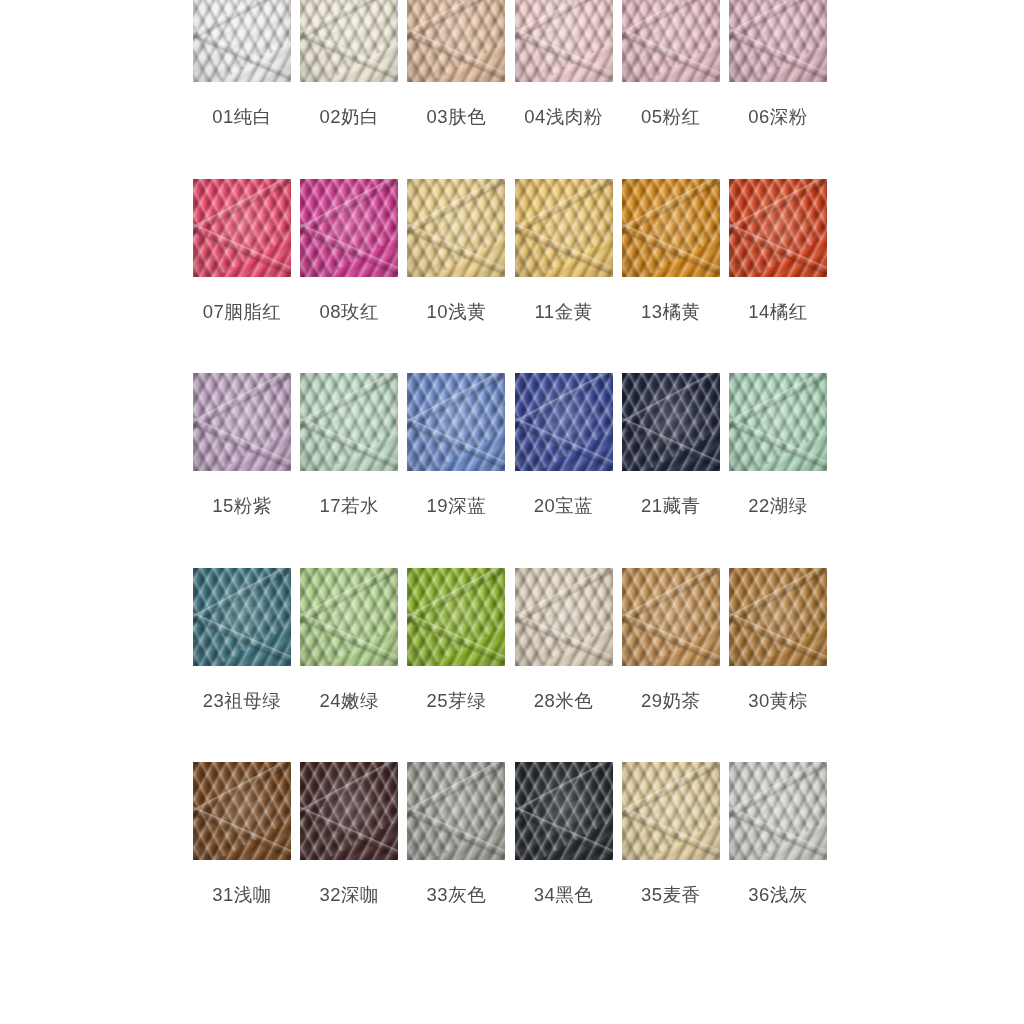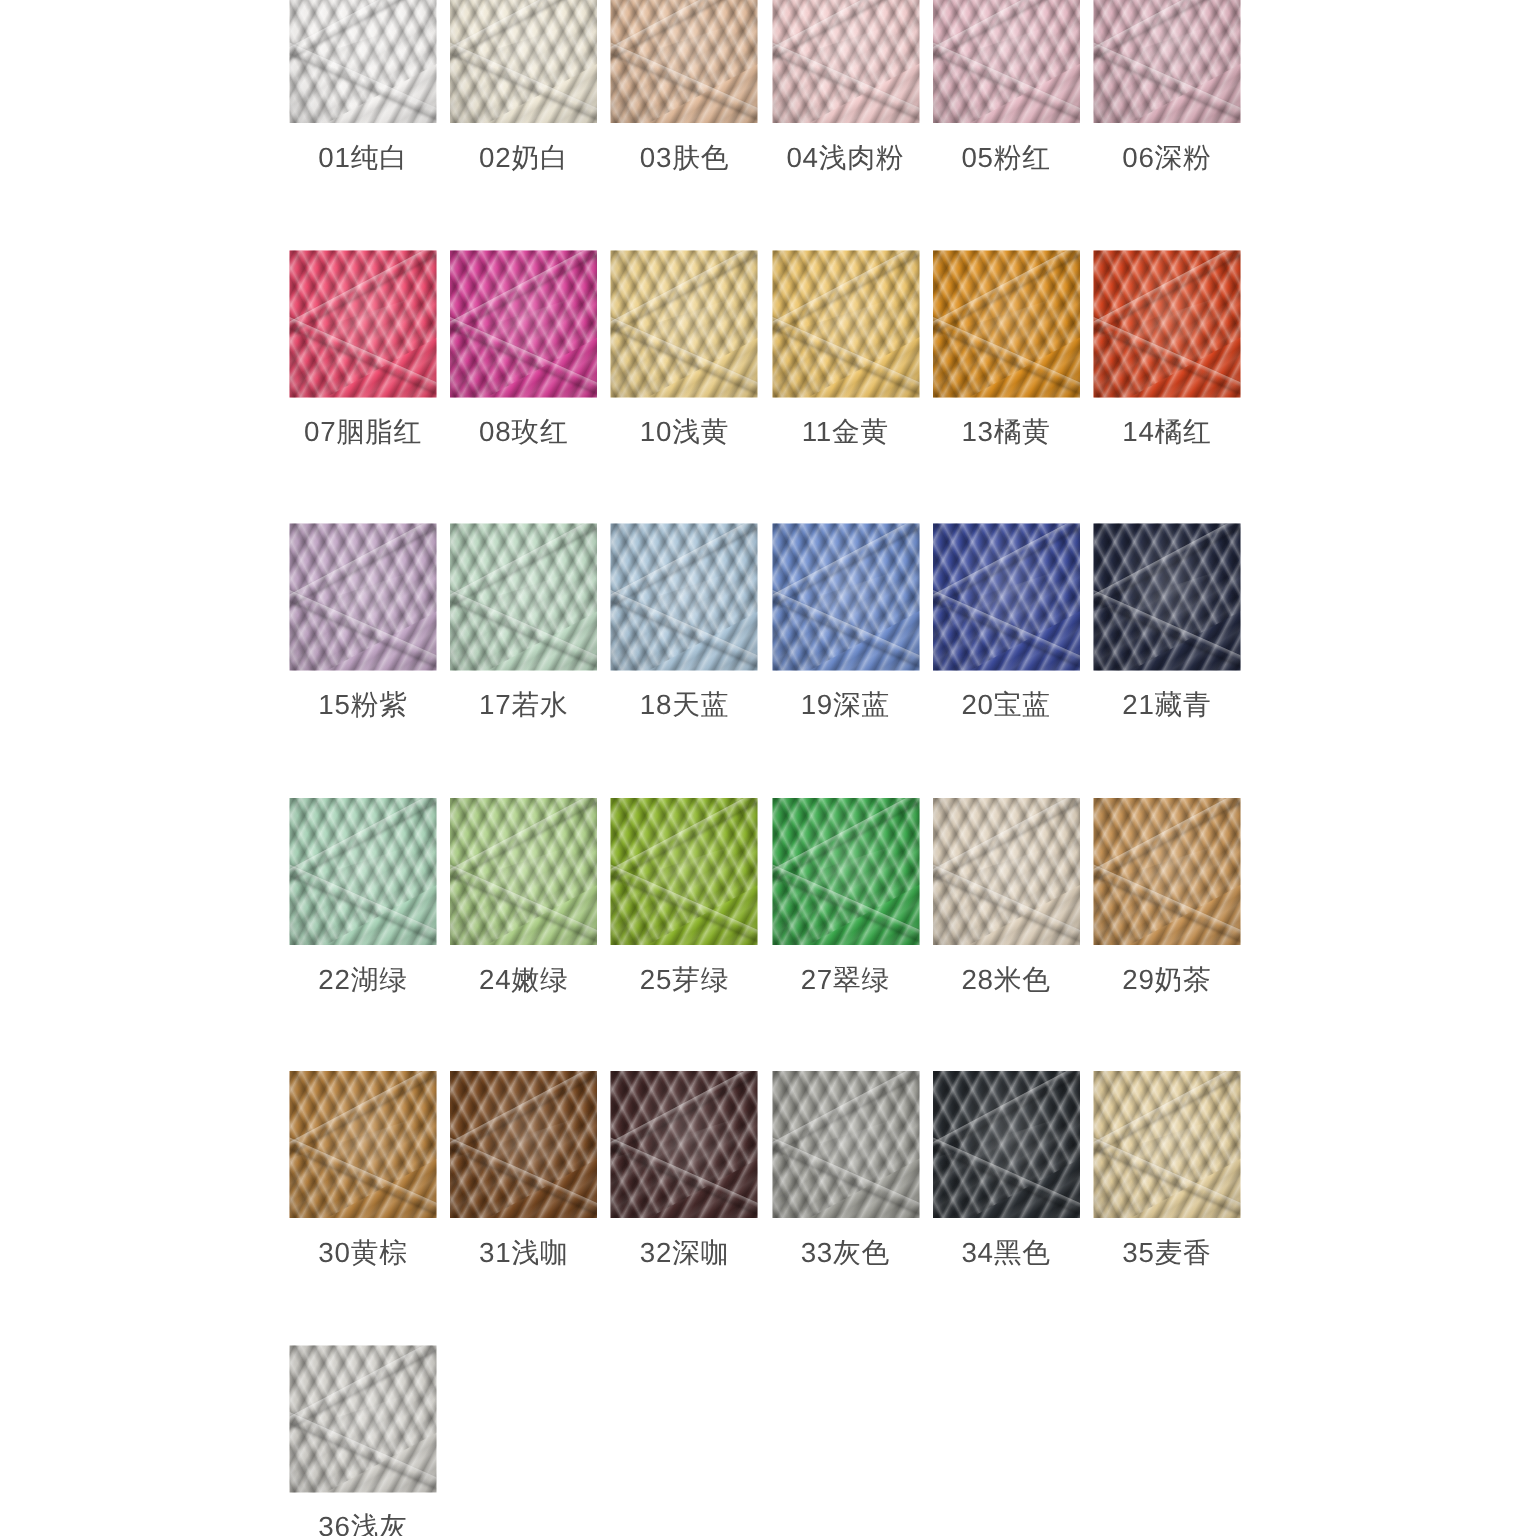--- a/index.html
+++ b/index.html
@@ -109,21 +109,21 @@
     position: absolute;
     inset: 0;
     background:
       radial-gradient(ellipse at 50% 42%,
         rgba(255,255,255,0.18) 0%,
         rgba(255,255,255,0.00) 55%,
         rgba(0,0,0,0.13) 100%);
   }
 
   .label {
-    margin-top: 14px;
+    margin-top: 26px;
     font-size: 18.5px;
     line-height: 1;
     color: #4d4d4d;
     white-space: nowrap;
     letter-spacing: 0.5px;
   }
 </style>
 </head>
 <body>
 
@@ -277,31 +277,20 @@
           <div class="tex a"></div>
           <div class="tex b"></div>
           <div class="tex c"></div>
           <div class="strand s1"></div>
           <div class="strand s2"></div>
           <div class="vig"></div>
         </div>
         <div class="label">17若水</div>
       </div>
       <div class="swatch-cell">
-        <div class="swatch" style="background: rgb(169, 196, 216);">
-          <div class="tex a"></div>
-          <div class="tex b"></div>
-          <div class="tex c"></div>
-          <div class="strand s1"></div>
-          <div class="strand s2"></div>
-          <div class="vig"></div>
-        </div>
-        <div class="label">18天蓝</div>
-      </div>
-      <div class="swatch-cell">
         <div class="swatch" style="background: rgb(109, 140, 205);">
           <div class="tex a"></div>
           <div class="tex b"></div>
           <div class="tex c"></div>
           <div class="strand s1"></div>
           <div class="strand s2"></div>
           <div class="vig"></div>
         </div>
         <div class="label">19深蓝</div>
       </div>
@@ -332,51 +321,51 @@
           <div class="tex a"></div>
           <div class="tex b"></div>
           <div class="tex c"></div>
           <div class="strand s1"></div>
           <div class="strand s2"></div>
           <div class="vig"></div>
         </div>
         <div class="label">22湖绿</div>
       </div>
       <div class="swatch-cell">
+        <div class="swatch" style="background: rgb(63, 118, 131);">
+          <div class="tex a"></div>
+          <div class="tex b"></div>
+          <div class="tex c"></div>
+          <div class="strand s1"></div>
+          <div class="strand s2"></div>
+          <div class="vig"></div>
+        </div>
+        <div class="label">23祖母绿</div>
+      </div>
+      <div class="swatch-cell">
         <div class="swatch" style="background: rgb(174, 209, 136);">
           <div class="tex a"></div>
           <div class="tex b"></div>
           <div class="tex c"></div>
           <div class="strand s1"></div>
           <div class="strand s2"></div>
           <div class="vig"></div>
         </div>
         <div class="label">24嫩绿</div>
       </div>
       <div class="swatch-cell">
         <div class="swatch" style="background: rgb(140, 181, 42);">
           <div class="tex a"></div>
           <div class="tex b"></div>
           <div class="tex c"></div>
           <div class="strand s1"></div>
           <div class="strand s2"></div>
           <div class="vig"></div>
         </div>
         <div class="label">25芽绿</div>
-      </div>
-      <div class="swatch-cell">
-        <div class="swatch" style="background: rgb(58, 170, 76);">
-          <div class="tex a"></div>
-          <div class="tex b"></div>
-          <div class="tex c"></div>
-          <div class="strand s1"></div>
-          <div class="strand s2"></div>
-          <div class="vig"></div>
-        </div>
-        <div class="label">27翠绿</div>
       </div>
       <div class="swatch-cell">
         <div class="swatch" style="background: rgb(222, 208, 187);">
           <div class="tex a"></div>
           <div class="tex b"></div>
           <div class="tex c"></div>
           <div class="strand s1"></div>
           <div class="strand s2"></div>
           <div class="vig"></div>
         </div>

